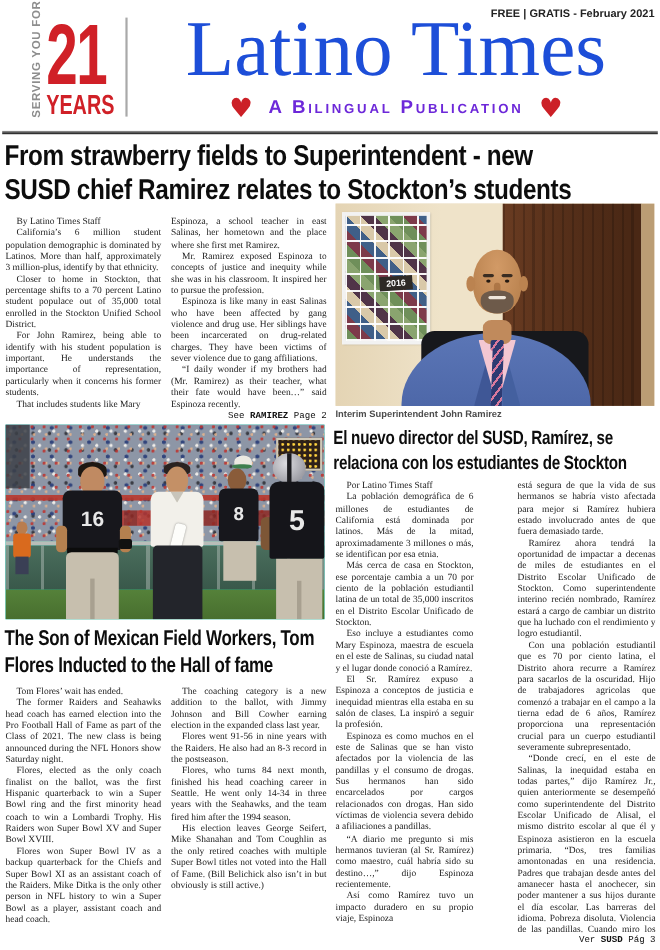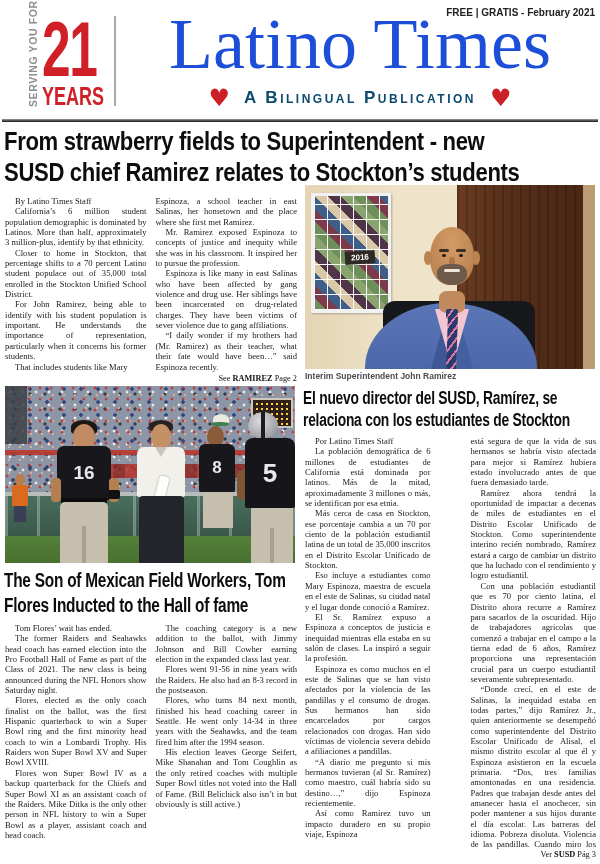--- a/index.html
+++ b/index.html
@@ -38,21 +38,21 @@
     font-family:"Liberation Serif",serif; font-weight:normal; font-size:72px; line-height:80px;
     color:#1d4ed8; letter-spacing:0px;
   }
   .subtitle-row {
     position:absolute; left:0; right:0; top:82px; height:32px;
     display:flex; align-items:center; justify-content:center; gap:14px;
   }
   .heart { color:#cc2027; font-family:"DejaVu Sans",sans-serif; font-size:24px; line-height:24px; }
   .subtitle {
     font-family:"Liberation Sans",sans-serif; font-weight:bold; font-size:17px;
-    font-variant:small-caps; letter-spacing:2.5px; color:#0c4a6e;
+    font-variant:small-caps; letter-spacing:2.5px; color:#6d28d9;
   }
   .mast-rule { position:absolute; left:2px; right:2px; top:119px; height:3px;
     background:linear-gradient(#9a9a9a,#141414); }
   
   .hl { position:absolute; font-family:"Liberation Sans",sans-serif; font-weight:bold; color:#0d0d0d; }
   .hl span { display:block; white-space:nowrap; transform-origin:0 50%; }
   .hl-en { left:4px; top:126px; font-size:26px; line-height:31px; letter-spacing:-.4px; }
   .hl-en span { transform:scaleX(.85); }
   .hl-es { left:303px; top:387px; font-size:17.5px; line-height:22px; letter-spacing:-.3px; }
   .hl-es span { transform:scaleX(.79); }
@@ -61,21 +61,21 @@
   
   .article { position:absolute; display:flex; gap:9px; overflow:hidden; }
   .article .col { flex:1; font-size:8.6px; line-height:10.35px; text-align:justify; }
   .article .col p { text-indent:10px; }
   .article .col p.cont { text-indent:0; }
   .art-en { left:5px; top:196px; width:292px; height:188px; }
   .art-es { left:305px; top:436px; width:291px; height:414px;gap:40px; }
   .art-fl { left:5px; top:623px; width:292px; height:239px; }
   .jump {
     display:block; text-align:right; margin-top:2px;
-    font-family:Liberation Serif, serif; font-size:8.3px; color:#111;
+    font-family:Liberation Mono, monospace; font-size:8.3px; color:#111;
   }
   .jump b { font-weight:bold; }
   .jump-es { position:absolute; right:4px; top:848px; }
   
   .ph { position:absolute; overflow:hidden; }
   .ph * { position:absolute; }
   .ph-ram { left:305px; top:185px; width:290px; height:184px; background:#eadcc0; }
   .ram-wall-shade { left:0; top:0; width:160px; height:184px;
     background:linear-gradient(90deg,#e4d4b4, #efe3c9 60%); }
   .ram-door { left:152px; top:0; width:126px; height:184px;

